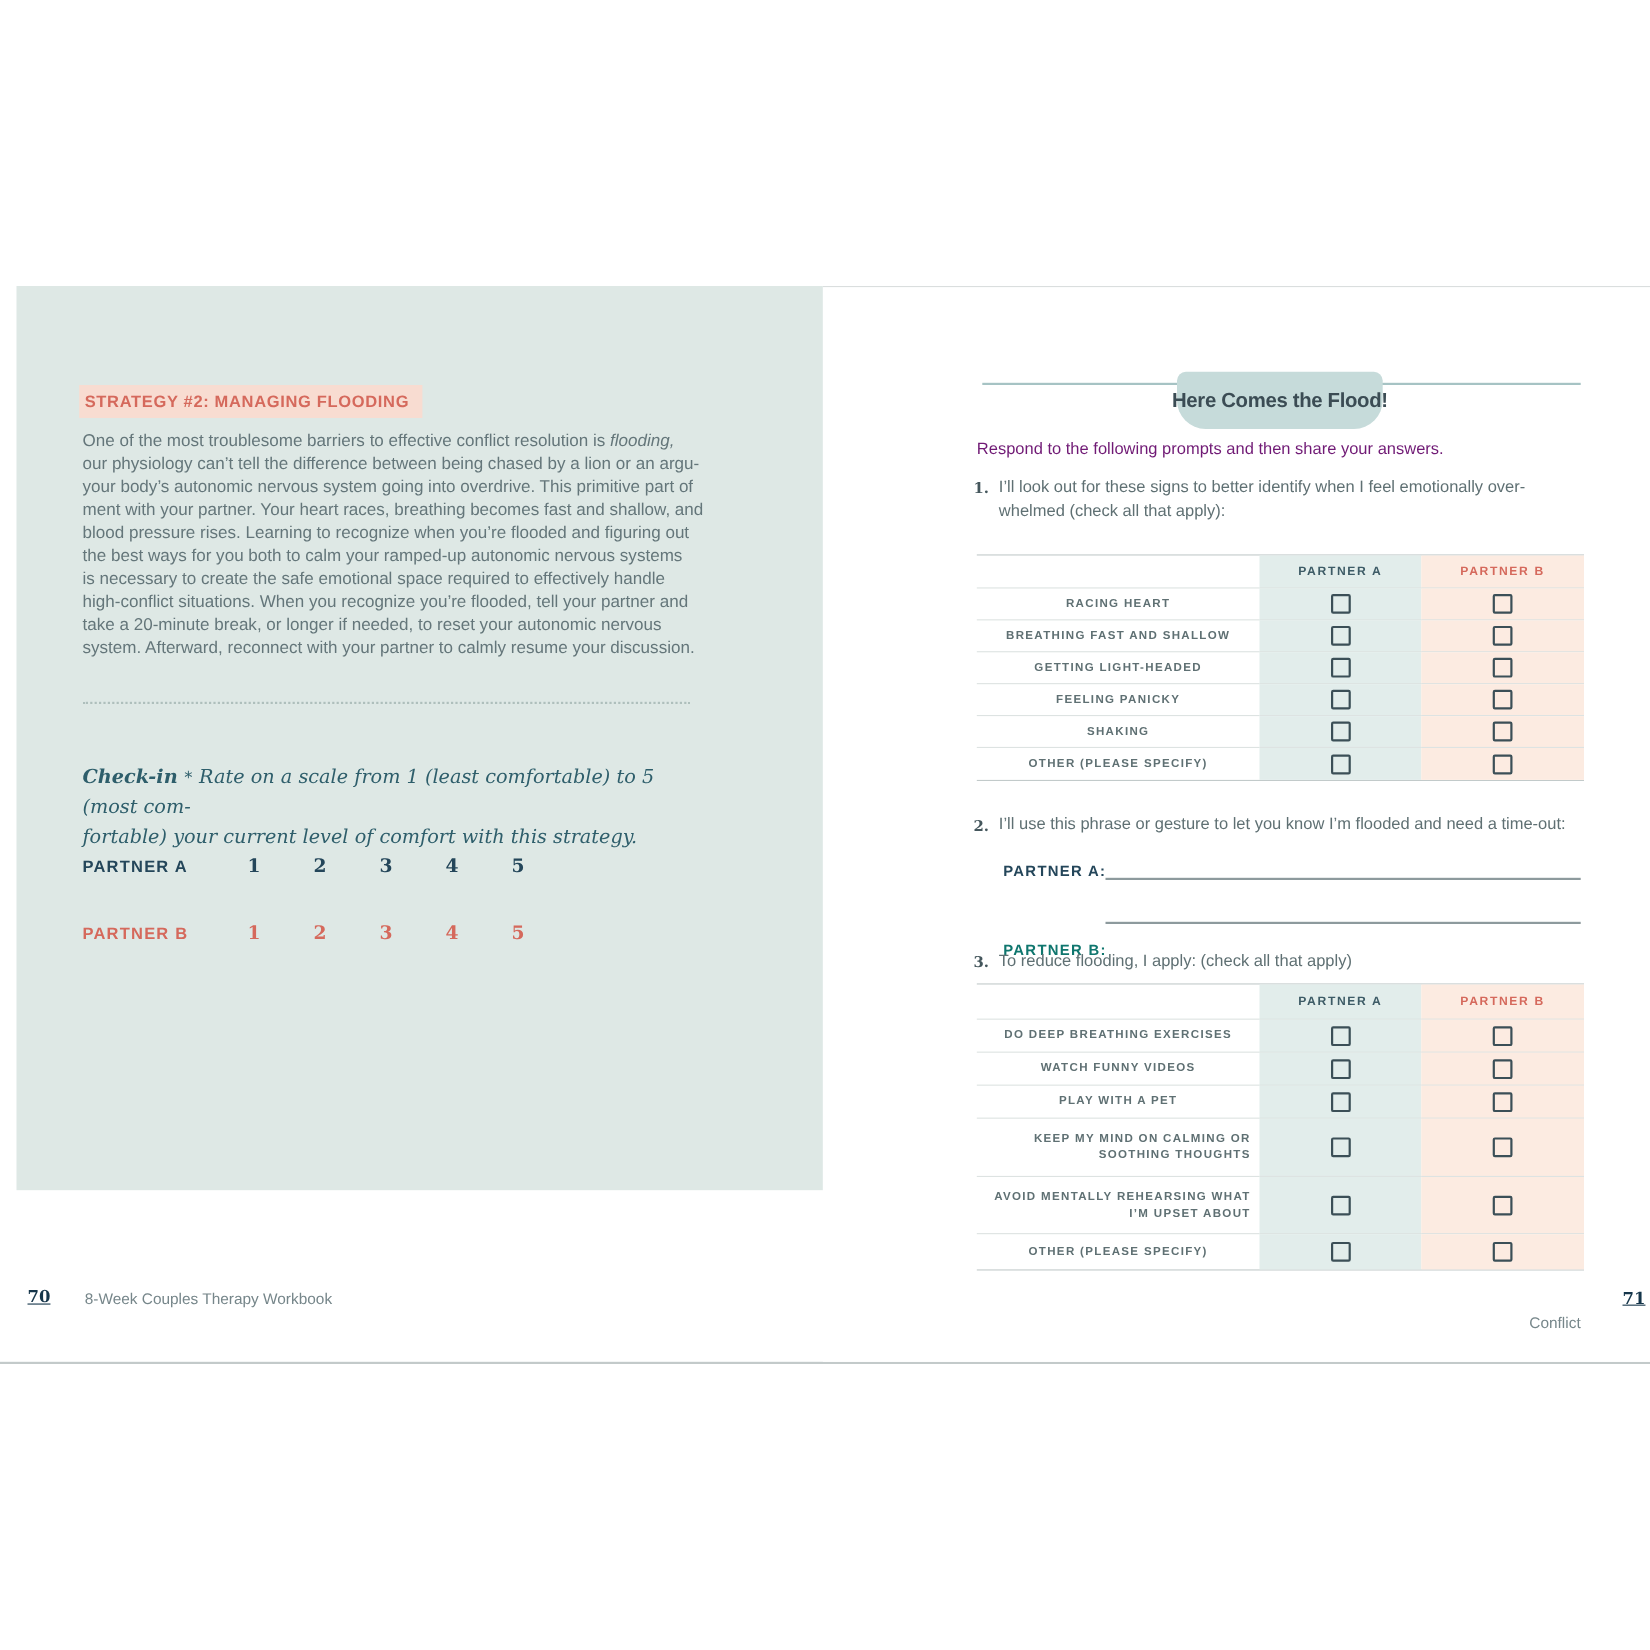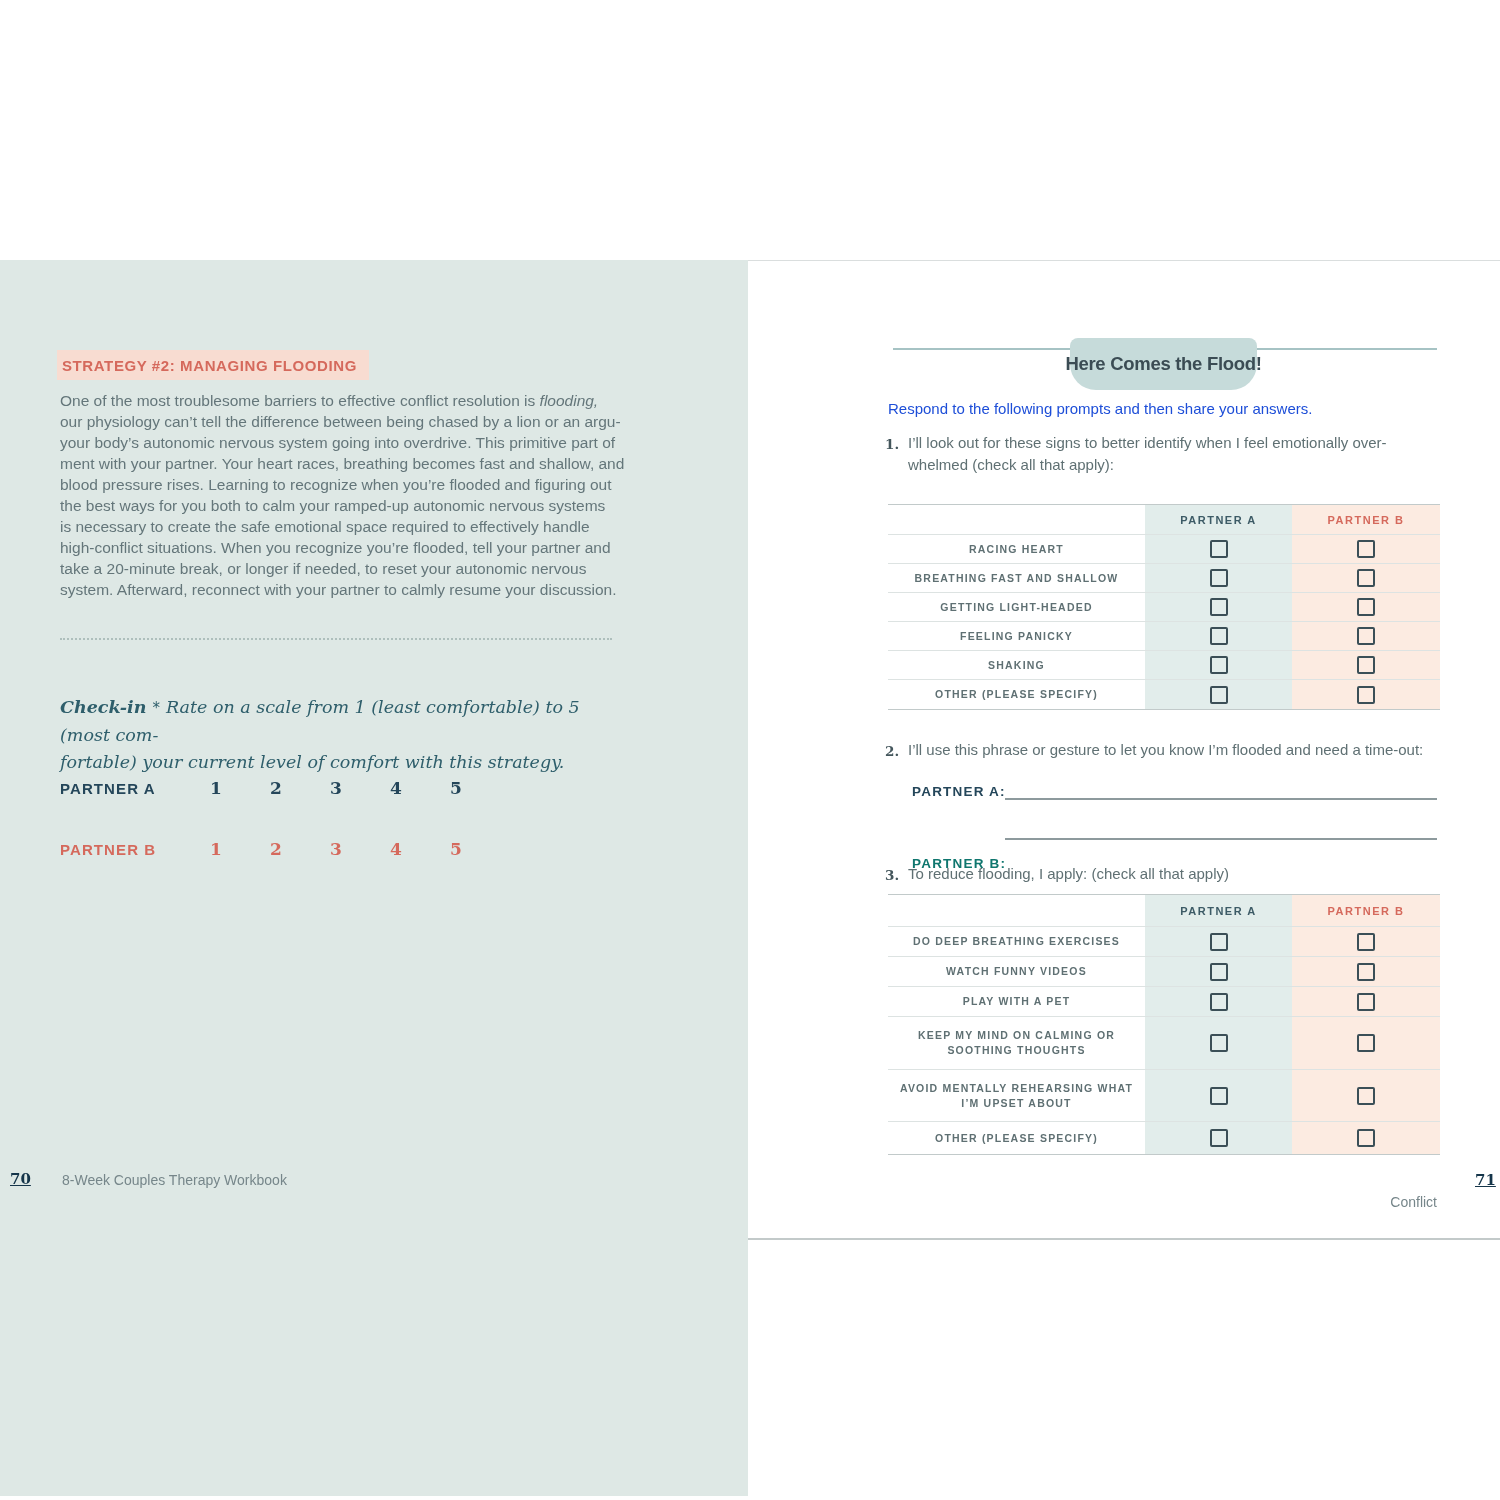--- a/index.html
+++ b/index.html
@@ -2,21 +2,21 @@
 <html><head>
 <meta charset="utf-8">
 <style>
   html,body{margin:0;padding:0;}
   body{
     width:1500px;height:1500px;background:#ffffff;position:relative;
     font-family:"Liberation Sans", sans-serif;
     -webkit-font-smoothing:antialiased;
   }
   .spread{position:absolute;left:0;top:260px;width:1500px;height:978px;border-bottom:2px solid #c3caca;}
-  .page-left{position:absolute;left:0;top:0;width:748px;height:1236px;background:#dee8e5;}
+  .page-left{position:absolute;left:15px;top:0;width:748px;height:822px;background:#dee8e5;}
   .page-right{position:absolute;left:748px;top:0;width:752px;height:978px;background:#ffffff;border-top:1px solid #dadede;box-sizing:border-box;padding-left:44px;}
 
   
   .strategy-heading{
     position:absolute;left:57px;top:90px;background:#f8dcd1;color:#d5695c;
     font-size:15px;font-weight:bold;letter-spacing:.6px;padding:7px 12px 6px 5px;white-space:nowrap;
   }
   .body-par{position:absolute;left:60px;top:130px;width:600px;font-size:15.5px;line-height:21px;color:#64767a;}
   .body-par .pline{white-space:nowrap;}
   .body-par .it{font-style:italic;}
@@ -36,21 +36,21 @@
   .footer-left-num{left:10px;top:910px;}
   .footer-left-title{position:absolute;left:62px;top:912px;font-size:14px;color:#76868a;}
 
   
   .title-line{position:absolute;left:145px;top:87px;width:544px;height:2px;background:#a6c3c4;z-index:0;}
   .title-badge{
     position:absolute;left:322px;top:77px;width:187px;height:52px;background:#c6dbda;z-index:1;
     border-radius:8px 8px 26px 26px;display:flex;align-items:center;justify-content:center;
     color:#3b4c54;font-size:18.5px;font-weight:bold;letter-spacing:-.3px;white-space:nowrap;
   }
-  .intro{position:absolute;left:140px;top:139px;font-size:15px;color:#1d4ed8;}
+  .intro{position:absolute;left:140px;top:139px;font-size:15px;color:#701a75;}
   .prompt{position:absolute;left:137px;display:flex;color:#5f7073;font-size:15px;line-height:22px;}
   .prompt .pnum{font-family:"DejaVu Serif", serif;font-weight:bold;font-size:13.5px;color:#44565c;width:23px;flex:0 0 23px;padding-top:1px;}
   .prompt-1{top:171px;}
   .prompt-2{top:478px;}
   .prompt-3{top:602px;}
 
   .wtable{
     position:absolute;left:140px;width:552px;display:grid;grid-template-columns:257px 147px 148px;
     border-top:1px solid #c2caca;border-bottom:1px solid #c2caca;box-sizing:content-box;
   }
@@ -59,21 +59,21 @@
   .wt-cell{
     border-bottom:1px solid #dde3e2;display:flex;align-items:center;justify-content:center;
     box-sizing:border-box;padding:0 8px;text-align:center;
   }
   .wt-cell.ca{background:#e2edeb;}
   .wt-cell.cb{background:#fcebe1;}
   .wt-cell.lastrow{border-bottom:none;}
   .wt-head{font-size:11px;font-weight:bold;letter-spacing:1.5px;}
   .wt-head.ha{color:#3d5b66;}
   .wt-head.hb{color:#d5695c;}
-  .wt-label{font-size:10.5px;font-weight:bold;letter-spacing:1.2px;color:#5f7073;line-height:15px;}
+  .wt-label{font-size:10.5px;font-weight:bold;letter-spacing:1.2px;color:#5f7073;line-height:15px;text-align:right;}
   .h30{height:30px;}
   .h29{height:29px;}
   .h32{height:32px;}
   .h53{height:53px;}
   .h52{height:52px;}
   .checkbox{
     width:14px;height:14px;border:2px solid #3b4f57;border-radius:2px;background:transparent;
     display:inline-block;flex:0 0 auto;
   }
   .fill-label{position:absolute;left:164px;font-size:13.5px;font-weight:bold;letter-spacing:1.2px;white-space:nowrap;}

